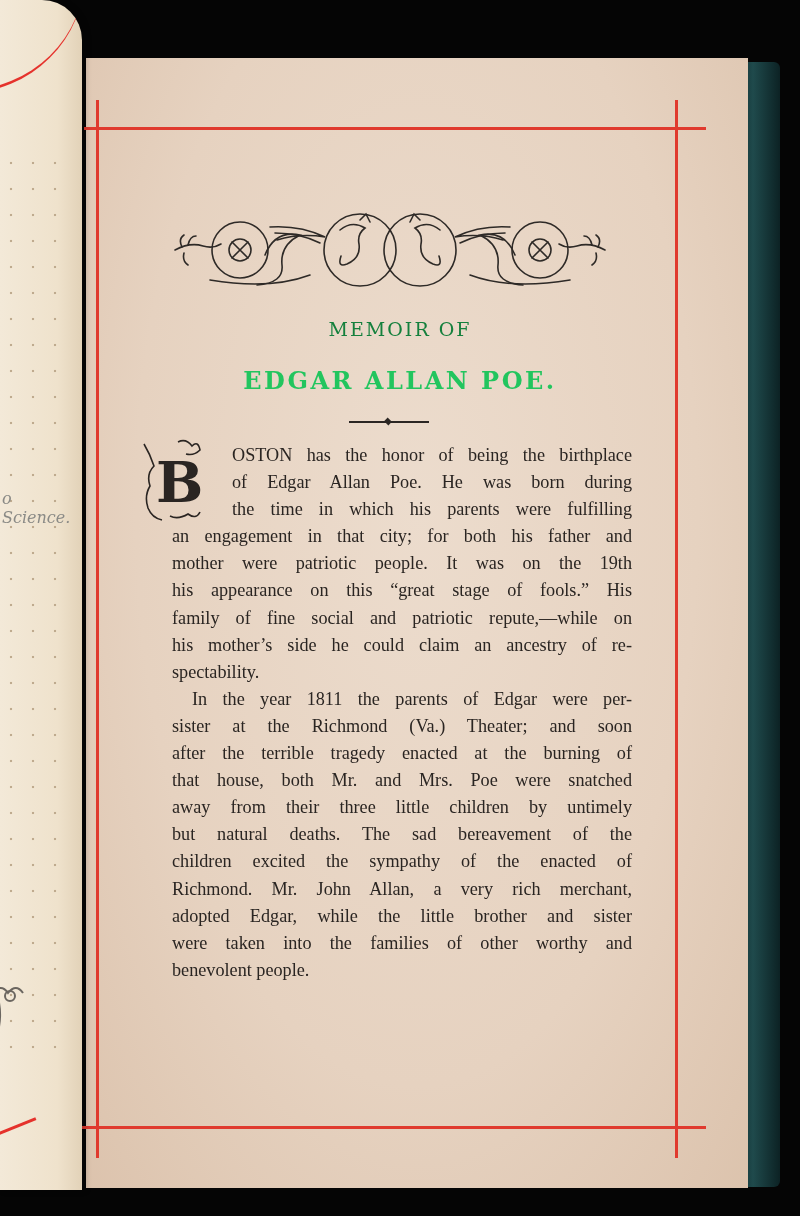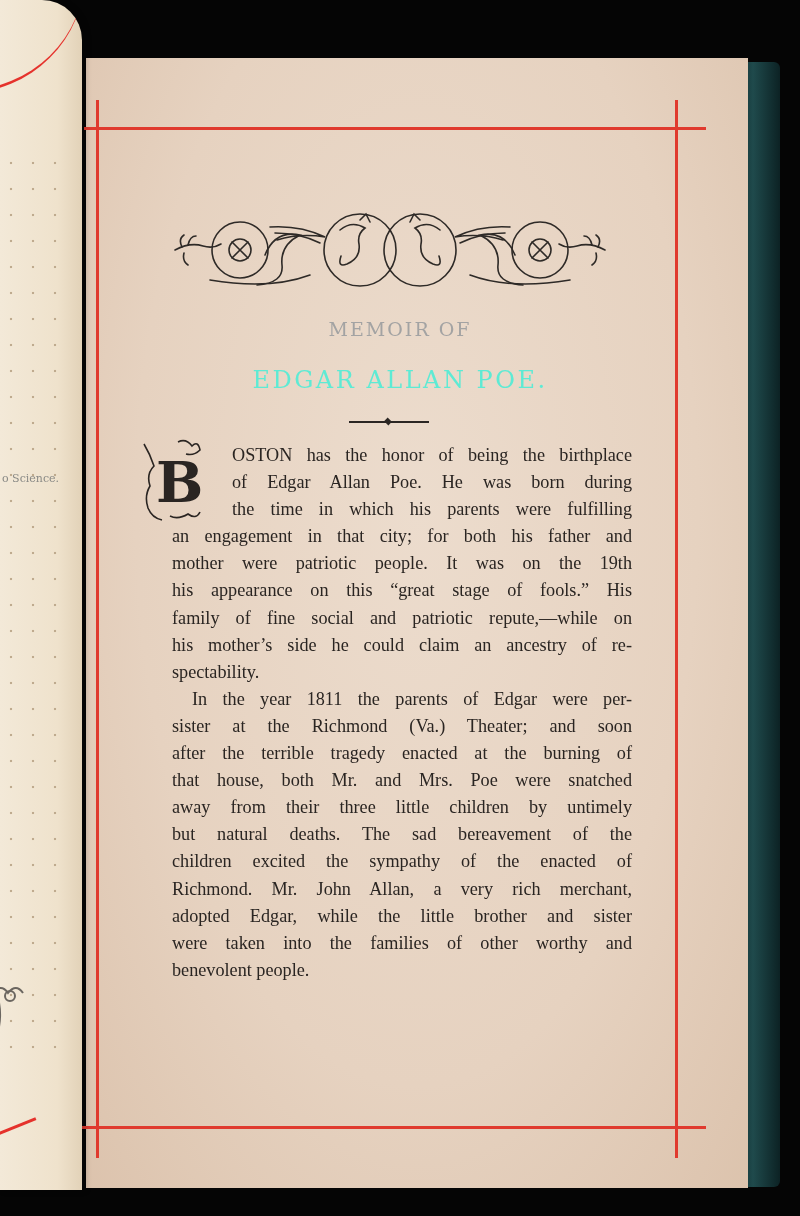--- a/index.html
+++ b/index.html
@@ -13,31 +13,31 @@
                background:linear-gradient(90deg,#f3e9d8,#efe2cc 70%,#e2d2b8);
                border-radius:0 40px 0 0; overflow:hidden;
                box-shadow: 3px 0 6px rgba(0,0,0,0.25); }
   .left-page .curve-top { position:absolute; left:-60px; top:-40px; width:145px; height:130px;
                           border-bottom:3px solid #e5322c; border-radius:0 0 120px 0; }
   .left-page .curve-bottom { position:absolute; left:-30px; top:1130px; width:80px; height:60px;
                              border-top:3px solid #e5322c; transform:rotate(-22deg); }
   .left-page .dots { position:absolute; left:0; top:150px; width:75px; height:900px;
      background-image:radial-gradient(circle, #b9a487 1.2px, transparent 1.6px);
      background-size:22px 26px; opacity:0.9; }
-  .left-page .frag { position:absolute; left:2px; top:472px; font-size:11px; color:#8a8a86;
-                     font-family:"DejaVu Serif", serif; }
+  .left-page .frag { position:absolute; left:2px; top:489px; font-size:16px; color:#8a8a86;
+                     font-family:"DejaVu Serif", serif;font-style:italic; }
   .left-page .ornament-frag { position:absolute; left:-12px; top:978px; width:40px; height:70px; }
 
   .rule { position:absolute; background:#e03a2e; }
   .ornament { position:absolute; left:170px; top:205px; width:440px; height:90px; }
 
   .title1 { position:absolute; left:0; width:800px; top:318px; text-align:center;
-            font-size:19px; letter-spacing:2px; color:#a3a3a3; }
+            font-size:19px; letter-spacing:2px; color:#15803d; }
   .title2 { position:absolute; left:0; width:800px; top:366px; text-align:center;
-            font-size:24px; letter-spacing:2.5px; color:#5eead4; }
+            font-size:24px; letter-spacing:2.5px; color:#22c55e;font-weight:bold; }
   .divider { position:absolute; left:349px; top:421px; width:80px; height:1.5px; background:#2b2623; }
   .divider::after { content:""; position:absolute; left:36px; top:-2px; width:6px; height:5px;
                     background:#2b2623; transform:rotate(45deg); }
 
   .body { position:absolute; left:140px; top:442px; width:492px; color:#2a2522;
           font-size:18.2px; line-height:27.1px; font-family:"Liberation Serif", "DejaVu Serif", serif; }
   .line { display:block; white-space:nowrap; text-align:justify; text-align-last:justify; height:27.1px;margin-left:32px; }
   .line.last { text-align-last:left; }
   .indent1 { padding-left:60px; }
   .para2 { padding-left:20px; }

